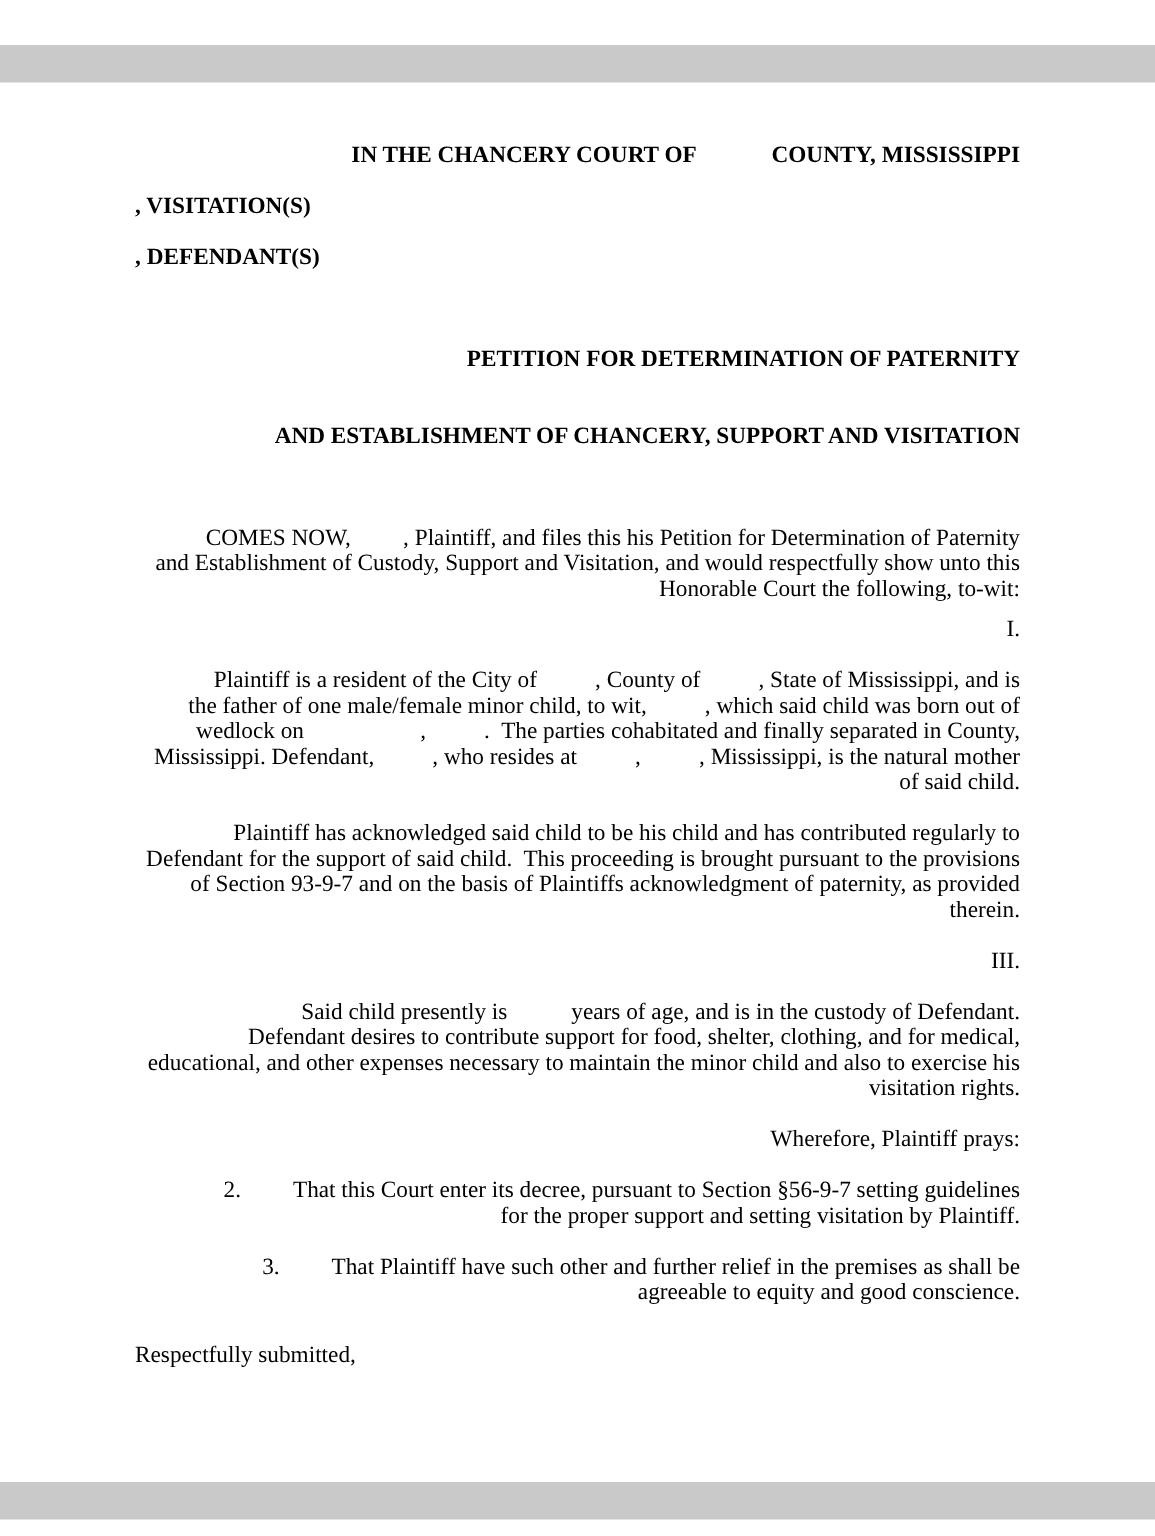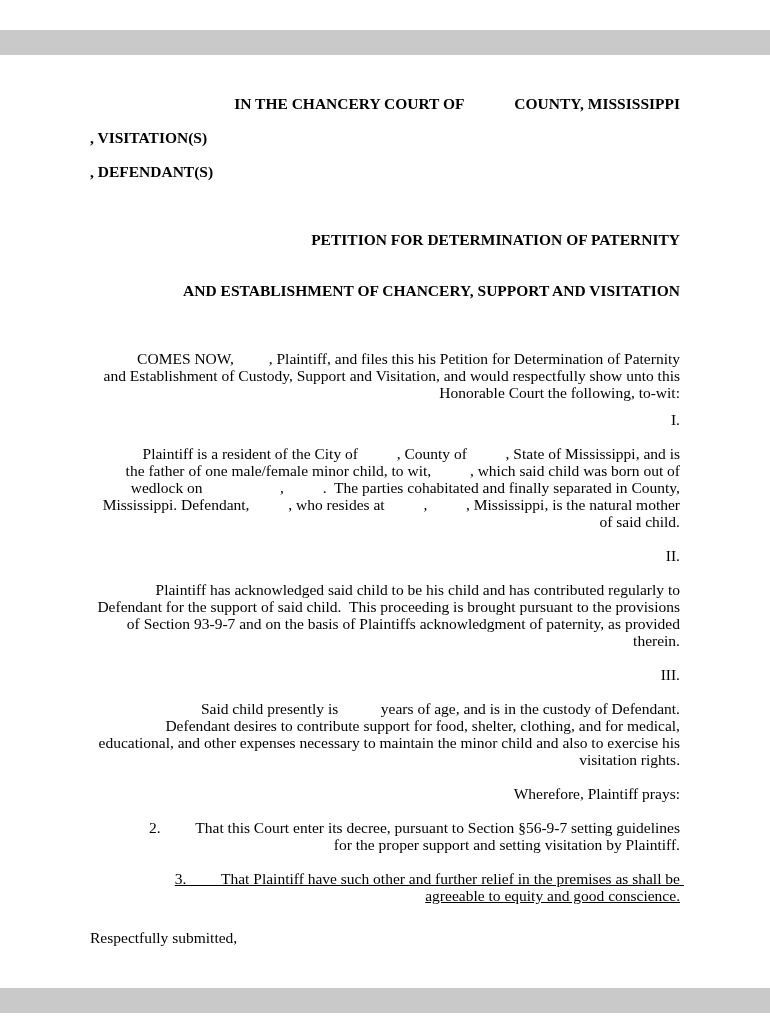--- a/index.html
+++ b/index.html
@@ -63,30 +63,29 @@
     <div>PETITION FOR DETERMINATION OF PATERNITY</div>
     <div>AND ESTABLISHMENT OF CHANCERY, SUPPORT AND VISITATION</div>
   </div>
 
   <p class="first-indent" style="margin-bottom:10px;">COMES NOW,         , Plaintiff, and files this his Petition for Determination of Paternity and Establishment of Custody, Support and Visitation, and would respectfully show unto this Honorable Court the following, to-wit:</p>
 
   <p class="center">I.</p>
 
   <p class="first-indent">Plaintiff is a resident of the City of          , County of          , State of Mississippi, and is the father of one male/female minor child, to wit,          , which said child was born out of wedlock on                    ,          .  The parties cohabitated and finally separated in County, Mississippi. Defendant,          , who resides at          ,          , Mississippi, is the natural mother of said child.</p>
 
-  <p class="center">II.</p>
 
   <p class="first-indent">Plaintiff has acknowledged said child to be his child and has contributed regularly to Defendant for the support of said child.  This proceeding is brought pursuant to the provisions of Section 93-9-7 and on the basis of Plaintiffs acknowledgment of paternity, as provided therein.</p>
 
   <p class="center">III.</p>
 
   <p class="first-indent">Said child presently is           years of age, and is in the custody of Defendant. Defendant desires to contribute support for food, shelter, clothing, and for medical, educational, and other expenses necessary to maintain the minor child and also to exercise his visitation rights.</p>
 
   <p class="first-indent">Wherefore, Plaintiff prays:</p>
 
 
   <p class="first-indent">2.         That this Court enter its decree, pursuant to Section §56-9-7 setting guidelines for the proper support and setting visitation by Plaintiff.</p>
 
-  <p class="first-indent" style="margin-bottom:25px;text-decoration:underline;">3.         That Plaintiff have such other and further relief in the premises as shall be agreeable to equity and good conscience.</p>
+  <p class="first-indent" style="margin-bottom:25px;">3.         That Plaintiff have such other and further relief in the premises as shall be agreeable to equity and good conscience.</p>
 
   <p class="closing-line">Respectfully submitted,</p>
 
 </div>
 
 </body></html>

